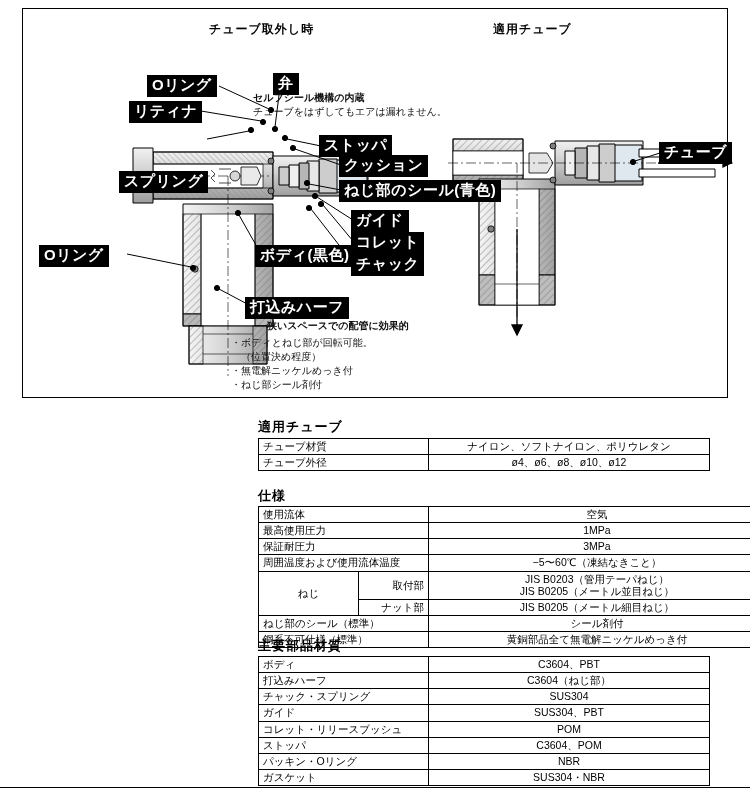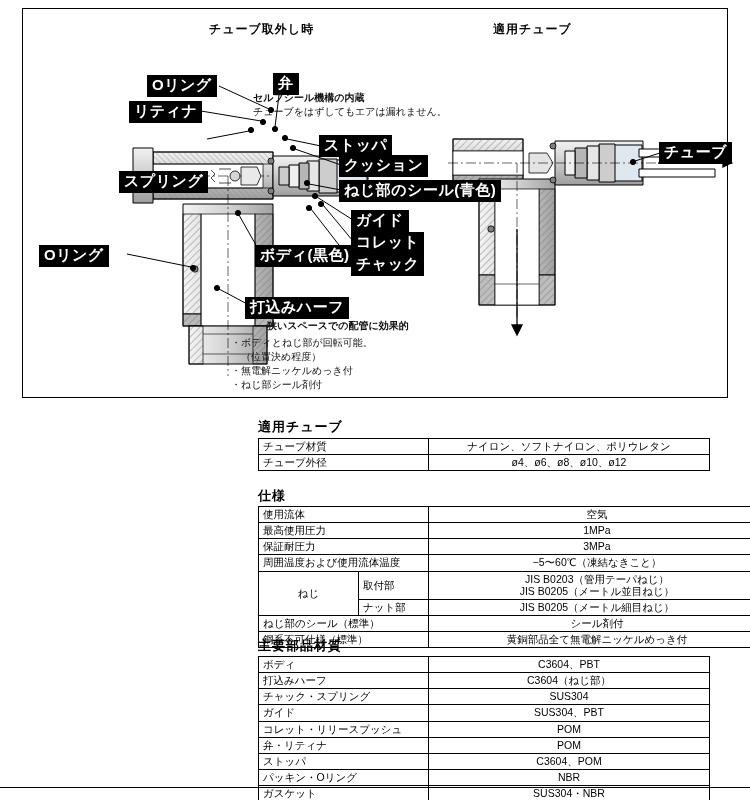--- a/index.html
+++ b/index.html
@@ -56,21 +56,21 @@
   }
   table.spec td {
     border:1px solid #000;
     padding:1px 4px;
     height:15px;
     line-height:1.25;
     vertical-align:middle;
   }
   td.lbl-cell { width:170px; }
   td.val-cell { text-align:center; }
-  td.sub-cell { width:70px; text-align:left; }
+  td.sub-cell { width:70px; text-align:right; }
 
   
   #bottom-rule {
     position:absolute; left:0; bottom:12px; width:750px; height:1px; background:#000;
   }
 
   
   svg { display:block; }
 </style>
 </head>
@@ -394,24 +394,20 @@
     </tr>
     <tr>
       <td class="lbl-cell">ガイド</td>
       <td class="val-cell">SUS304、PBT</td>
     </tr>
     <tr>
       <td class="lbl-cell">コレット・リリースブッシュ</td>
       <td class="val-cell">POM</td>
     </tr>
     <tr>
-      <td class="lbl-cell">弁・リティナ</td>
-      <td class="val-cell">POM</td>
-    </tr>
-    <tr>
       <td class="lbl-cell">ストッパ</td>
       <td class="val-cell">C3604、POM</td>
     </tr>
     <tr>
       <td class="lbl-cell">パッキン・Oリング</td>
       <td class="val-cell">NBR</td>
     </tr>
     <tr>
       <td class="lbl-cell">ガスケット</td>
       <td class="val-cell">SUS304・NBR</td>

